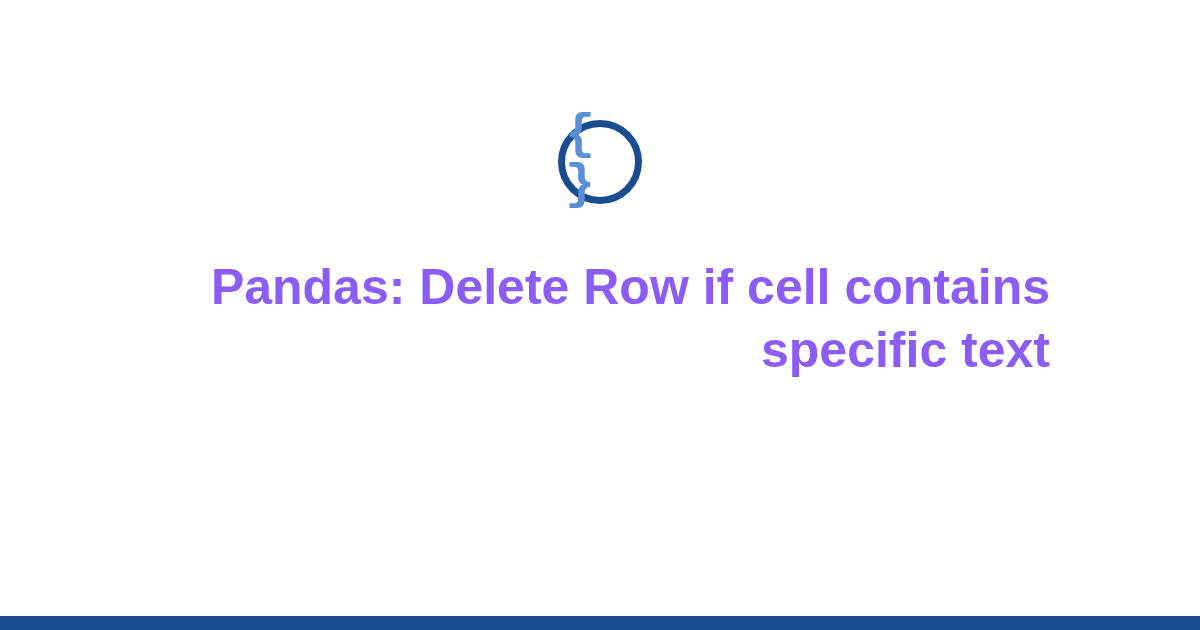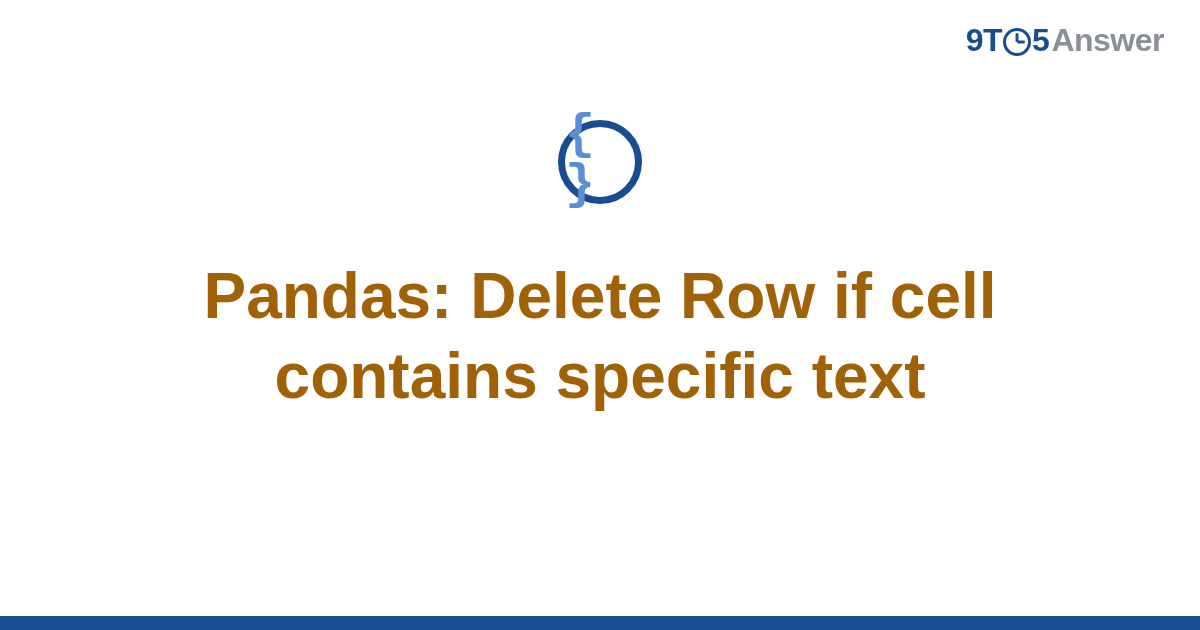--- a/index.html
+++ b/index.html
@@ -26,36 +26,33 @@
   .center { position: absolute; left: 0; right: 0; top: 120px; display: flex; flex-direction: column; align-items: center; }
 
   .badge {
     width: 84px; height: 84px; border-radius: 50%;
     border: 7px solid #1a4d8f; display: flex; align-items: center; justify-content: center;
     margin-bottom: 52px;
   }
   .badge .braces { font-family: "Consolas","Menlo","Courier New",monospace; font-weight: 800; font-size: 50px; color: #5a8fd6; letter-spacing: -2px; line-height: 1; transform: translateY(-2px); }
 
   .title {
-    color: #a16207; font-weight: 800; font-size: 64px; line-height: 1.25;
-    text-align: center; max-width: 900px;
+    color: #8b5cf6; font-weight: 800; font-size: 50px; line-height: 1.25;
+    text-align: right; max-width: 900px;
   }
 
   .footer-bar {
     position: absolute; left: 0; right: 0; bottom: 0; height: 14px; background: #1a4d8f;
   }
 </style>
 </head>
 <body>
 
 <div class="page">
 
-  <div class="logo">
-    <span class="nine">9</span><span class="t">T</span><span class="clock"></span><span class="five">5</span><span class="answer">Answer</span>
-  </div>
 
   <div class="center">
     <div class="badge">
       <span class="braces">{ }</span>
     </div>
     <h1 class="title">Pandas: Delete Row if cell contains specific text</h1>
   </div>
 
   <div class="footer-bar"></div>
 </div>

